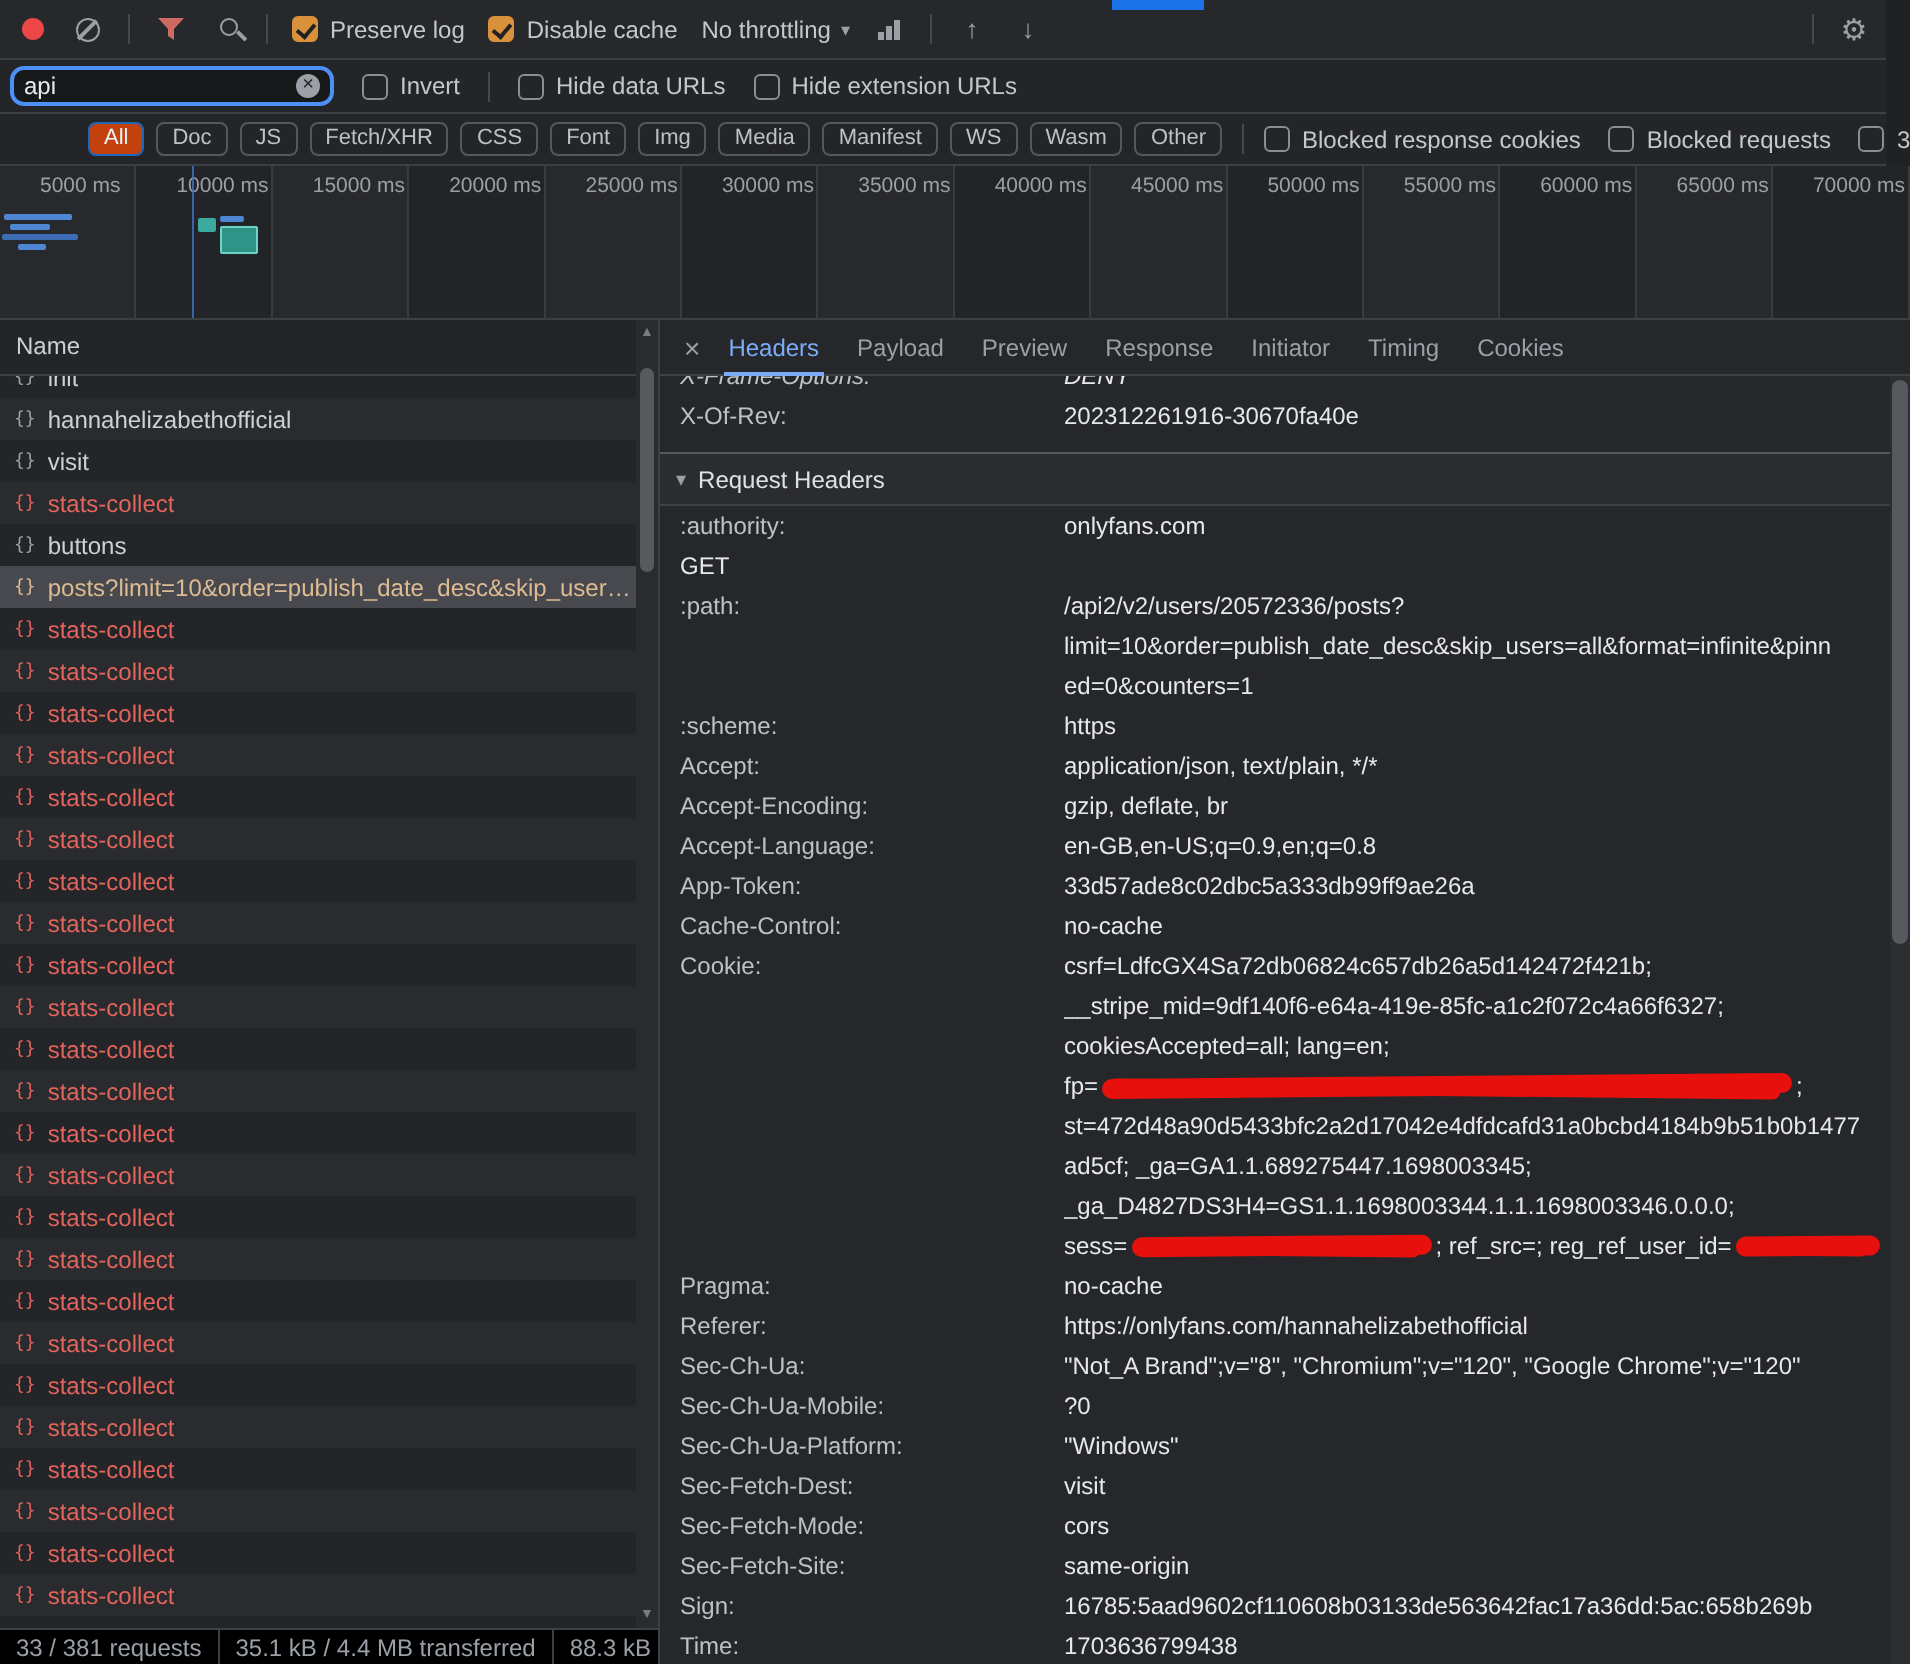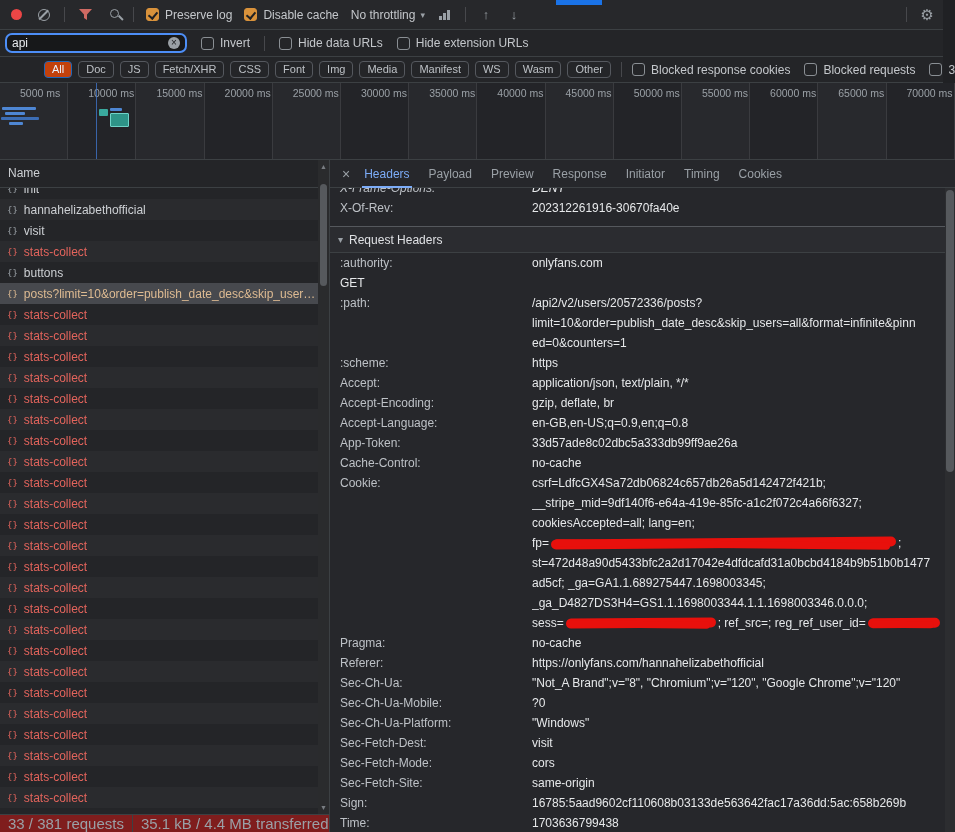--- a/index.html
+++ b/index.html
@@ -36,21 +36,21 @@
   .caret { color:#9aa0a6; font-size:9px; }
 
   .cb { display:flex; align-items:center; gap:6px; color:#c4c7cb; flex:none; white-space:nowrap; }
   .cb .box { width:13px; height:13px; border-radius:3px; border:1px solid #8a8f94; position:relative; flex:none; }
   .cb.checked .box { background:#d9923b; border-color:#d9923b; }
   .cb.checked .box::after { content:""; position:absolute; left:3px; top:1px; width:4px; height:7px;
                             border:solid #202124; border-width:0 2px 2px 0; transform:rotate(40deg); }
 
   .dropdown { display:flex; align-items:center; gap:5px; color:#c4c7cb; flex:none; }
 
-  .filter-input { width:182px; height:20px; border:2px solid #4d8ef7; border-radius:7px; background:#17181a;
+  .filter-input { width:162px; height:20px; border:2px solid #4d8ef7; border-radius:7px; background:#17181a;
                   display:flex; align-items:center; padding:0 5px; gap:4px; flex:none; }
   .filter-input .txt { flex:1; color:#e8eaed; }
   .input-clear { width:12px; height:12px; border-radius:50%; background:#9aa0a6; color:#202124;
                  font-size:10px; line-height:11px; text-align:center; flex:none; }
 
   .pill-list { display:flex; gap:6px; align-items:center; }
   .pill { height:17px; line-height:15px; padding:0 7px; border:1px solid #55585e; border-radius:4px;
           color:#bdc1c6; font-size:11px; white-space:nowrap; }
   .pill.active { background:#c2410c; border-color:#1c66bb; color:#eaf3ff;margin-left:36px; }
   .extra-list { display:flex; gap:14px; align-items:center; }
@@ -79,21 +79,21 @@
   .req-row.error .ficon { color:#e3645c; }
   .req-row.selected { background:#47494e; color:#debb92; }
   .req-row.selected .ficon { color:#debb92; }
 
   #left-sb { position:absolute; top:0; bottom:18px; right:0; width:11px; background:#2a2b2d;
              display:flex; flex-direction:column; align-items:center; justify-content:space-between;
              font-size:7px; color:#797d82; padding:3px 0; }
   #left-sb .sb-thumb { position:absolute; top:24px; left:2px; width:7px; height:102px; background:#56595d; border-radius:4px; }
 
   #status-bar { position:absolute; left:0; right:0; bottom:0; height:18px; border-top:1px solid #3c4043;
-                background:#7f1d1d; display:flex; align-items:center; font-size:15px; color:#9aa0a6; overflow:hidden; }
+                background:#000000; display:flex; align-items:center; font-size:12px; color:#9aa0a6; overflow:hidden; }
   .sb-item { padding:0 8px; height:100%; display:flex; align-items:center; white-space:nowrap; }
   .sb-item + .sb-item { border-left:1px solid #3c4043; }
 
   
   #right { flex:1; position:relative; background:#26272b; min-width:0; }
   #tabs { height:28px; display:flex; align-items:center; padding-left:12px; border-bottom:1px solid #3c4043; color:#9aa0a6; }
   .close-x { color:#9aa0a6; font-size:14px; margin-right:8px; }
   .tab-list { display:flex; gap:19px; height:100%; align-items:center; margin-left:6px; }
   .tab { position:relative; height:100%; display:flex; align-items:center; white-space:nowrap; }
   .tab.active { color:#7cacf8; }

